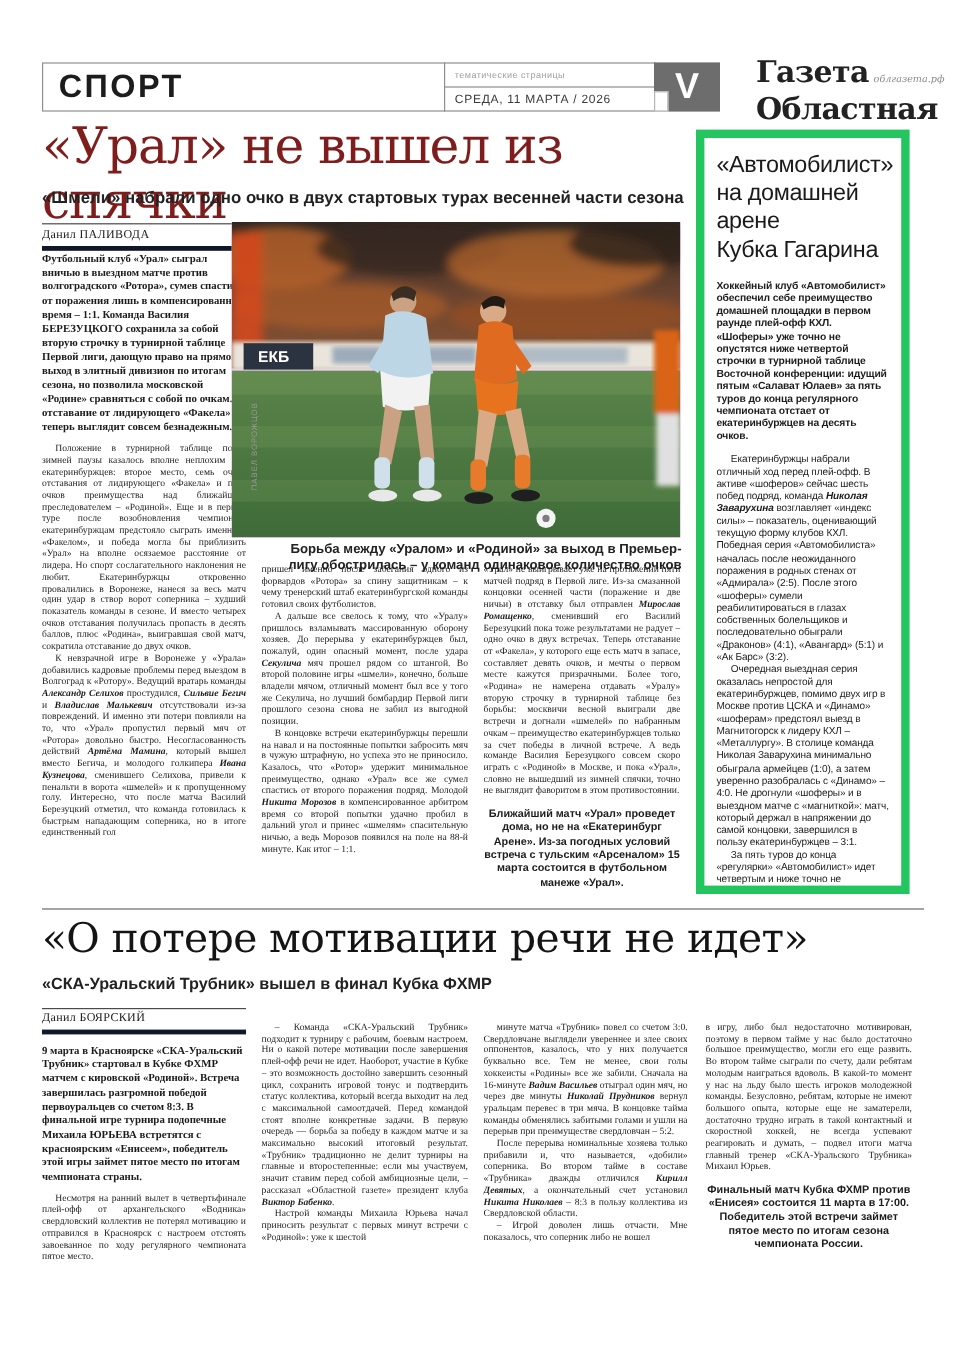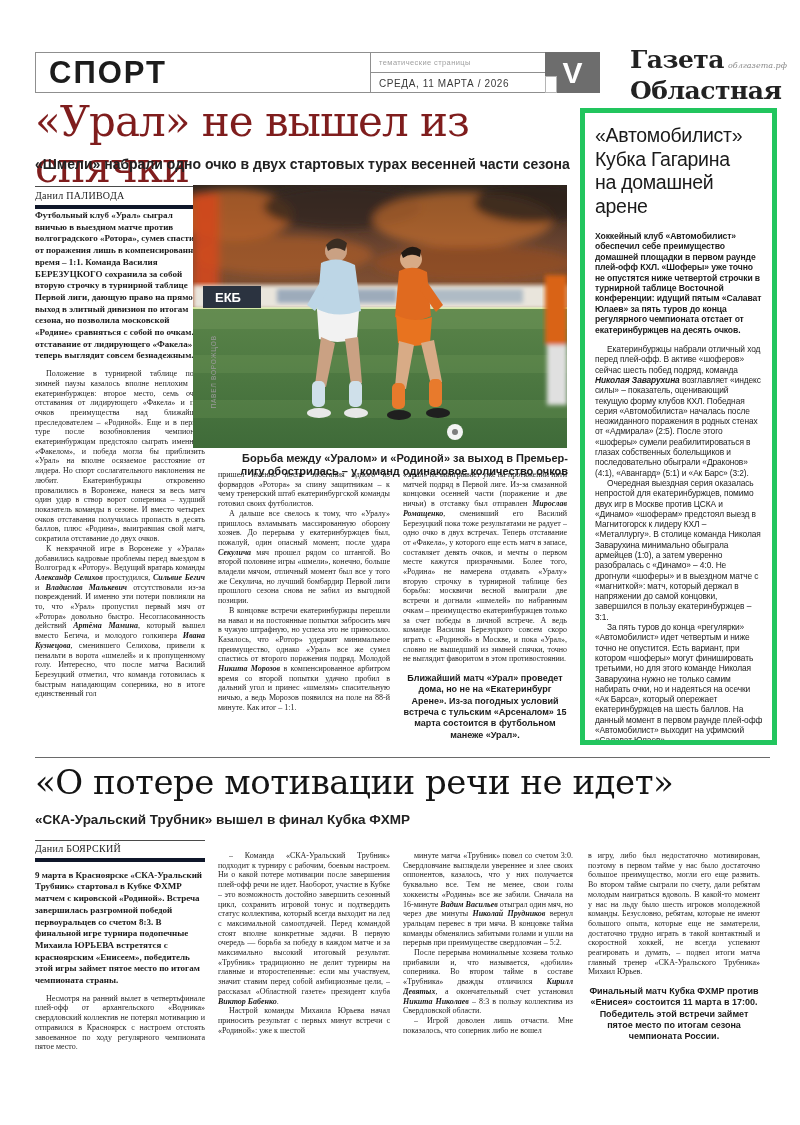--- a/index.html
+++ b/index.html
@@ -3,21 +3,21 @@
 <meta charset="utf-8">
 <style>
   html,body{margin:0;padding:0;}
   body{width:800px;height:1125px;position:relative;background:#ffffff;color:#1c1c1c;
        font-family:"Liberation Serif",serif;overflow:hidden;}
   .abs{position:absolute;}
 
   
   .section-box{left:35px;top:52px;width:336px;height:41px;border:1px solid #8f8f8f;
     display:flex;align-items:center;padding-left:13px;box-sizing:border-box;
-    font-family:"Liberation Sans",sans-serif;font-weight:bold;font-size:31px;letter-spacing:2px;}
+    font-family:"Liberation Sans",sans-serif;font-weight:bold;font-size:27px;letter-spacing:2px;}
   .meta-box{left:370px;top:52px;width:176px;height:41px;border:1px solid #8f8f8f;border-left:none;
     box-sizing:border-box;font-family:"Liberation Sans",sans-serif;}
   .meta-top{height:19px;border-bottom:1px solid #8f8f8f;display:flex;align-items:center;
     padding-left:9px;font-size:7.5px;color:#a0a0a0;letter-spacing:.4px;}
   .meta-bottom{height:20px;display:flex;align-items:center;padding-left:9px;font-size:10px;
     color:#3a3a3a;letter-spacing:.6px;}
   .v-badge{left:545px;top:52px;width:55px;height:41px;background:#6d6d6d;color:#ffffff;
     display:flex;align-items:center;justify-content:center;font-family:"Liberation Sans",sans-serif;
     font-weight:bold;font-size:30px;}
   .v-notch{left:545px;top:76px;width:12px;height:17px;background:#ffffff;border:1px solid #b5b5b5;box-sizing:border-box;}
@@ -36,33 +36,33 @@
   .col{box-sizing:border-box;overflow:hidden;text-align:justify;font-size:8px;line-height:9.7px;}
   .col p{margin:0;text-indent:11px;}
   .col p.noindent{text-indent:0;}
   .lead-par{font-weight:bold;font-size:9px;line-height:11.7px;text-align:left;margin:0 0 7px 0;}
   .lead-par p{margin:0 0 0 0;text-indent:0;}
   .note{font-family:"Liberation Sans",sans-serif;font-weight:bold;font-size:9px;line-height:11.3px;
     text-align:center;margin-top:9px;}
   .note p{margin:0;text-indent:0;}
 
   
-  .photo{left:193px;top:185px;width:374px;height:263px;overflow:hidden;background:#bef264;}
+  .photo{left:193px;top:185px;width:374px;height:263px;overflow:hidden;background:#f0abfc;}
   .photo svg{display:block;}
   .photo-credit{left:168px;top:360px;width:90px;transform:rotate(-90deg);transform-origin:center;
     font-family:"Liberation Sans",sans-serif;font-size:6.5px;color:#9a9a9a;letter-spacing:.8px;
     text-align:left;}
   .caption{left:218px;top:452px;width:350px;font-family:"Liberation Sans",sans-serif;
     font-weight:bold;font-size:11px;line-height:12.5px;color:#222222;text-align:right;}
 
   
   .hrule{left:35px;top:757px;width:735px;height:1px;background:#6a6a6a;}
 
   
-  .sidebar{left:580px;top:108px;width:197px;height:637px;border:5px solid #22c55e;
+  .sidebar{left:580px;top:108px;width:178px;height:637px;border:7px solid #22c55e;
     box-sizing:border-box;padding:11px 9px 0 10px;font-family:"Liberation Sans",sans-serif;overflow:hidden;}
   .sb-headline{font-size:19.5px;line-height:23.5px;font-weight:normal;letter-spacing:-.3px;
     color:#1a1a1a;margin-bottom:13px;}
   .sb-lead{font-weight:bold;font-size:8.6px;line-height:10.4px;margin-bottom:9px;letter-spacing:-.1px;}
   .sb-lead p{margin:0;}
   .sb-body{font-size:8.4px;line-height:10.3px;letter-spacing:-.1px;}
   .sb-body p{margin:0;text-indent:12px;}
 
   
   .bot-headline{left:35px;top:763px;width:720px;font-family:"DejaVu Serif",serif;font-size:34px;
@@ -202,22 +202,22 @@
       <p class="noindent">«Урал» не выигрывает уже на протяжении пяти матчей подряд в Первой лиге. Из-за смазанной концовки осенней части (поражение и две ничьи) в отставку был отправлен <b><i>Мирослав Ромащенко</i></b>, сменивший его Василий Березуцкий пока тоже результатами не радует – одно очко в двух встречах. Теперь отставание от «Факела», у которого еще есть матч в запасе, составляет девять очков, и мечты о первом месте кажутся призрачными. Более того, «Родина» не намерена отдавать «Уралу» вторую строчку в турнирной таблице без борьбы: москвичи весной выиграли две встречи и догнали «шмелей» по набранным очкам – преимущество екатеринбуржцев только за счет победы в личной встрече. А ведь команде Василия Березуцкого совсем скоро играть с «Родиной» в Москве, и пока «Урал», словно не вышедший из зимней спячки, точно не выглядит фаворитом в этом противостоянии.</p>
     </div>
   <div class="note">
       <p>Ближайший матч «Урал» проведет дома, но не на «Екатеринбург Арене». Из-за погодных условий встреча с тульским «Арсеналом» 15 марта состоится в футбольном манеже «Урал».</p>
     </div>
 </div>
 
 <div class="abs sidebar">
   <div class="sb-headline">
       <div>«Автомобилист»</div>
+      <div>на домашней арене</div>
       <div>Кубка Гагарина</div>
-      <div>на домашней арене</div>
     </div>
   <div class="sb-lead">
       <p>Хоккейный клуб «Автомобилист» обеспечил себе преимущество домашней площадки в первом раунде плей-офф КХЛ. «Шоферы» уже точно не опустятся ниже четвертой строчки в турнирной таблице Восточной конференции: идущий пятым «Салават Юлаев» за пять туров до конца регулярного чемпионата отстает от екатеринбуржцев на десять очков.</p>
     </div>
   <div class="sb-body">
       <p>Екатеринбуржцы набрали отличный ход перед плей-офф. В активе «шоферов» сейчас шесть побед подряд, команда <b><i>Николая Заварухина</i></b> возглавляет «индекс силы» – показатель, оценивающий текущую форму клубов КХЛ. Победная серия «Автомобилиста» началась после неожиданного поражения в родных стенах от «Адмирала» (2:5). После этого «шоферы» сумели реабилитироваться в глазах собственных болельщиков и последовательно обыграли «Драконов» (4:1), «Авангард» (5:1) и «Ак Барс» (3:2).</p>
       <p>Очередная выездная серия оказалась непростой для екатеринбуржцев, помимо двух игр в Москве против ЦСКА и «Динамо» «шоферам» предстоял выезд в Магнитогорск к лидеру КХЛ – «Металлургу». В столице команда Николая Заварухина минимально обыграла армейцев (1:0), а затем уверенно разобралась с «Динамо» – 4:0. Не дрогнули «шоферы» и в выездном матче с «магниткой»: матч, который держал в напряжении до самой концовки, завершился в пользу екатеринбуржцев – 3:1.</p>
       <p>За пять туров до конца «регулярки» «Автомобилист» идет четвертым и ниже точно не опустится. Есть вариант, при котором «шоферы» могут финишировать третьими, но для этого команде Николая Заварухина нужно не только самим набирать очки, но и надеяться на осечки «Ак Барса», который опережает екатеринбуржцев на шесть баллов. На данный момент в первом раунде плей-офф «Автомобилист» выходит на уфимский «Салават Юлаев».</p>
     </div>
 

